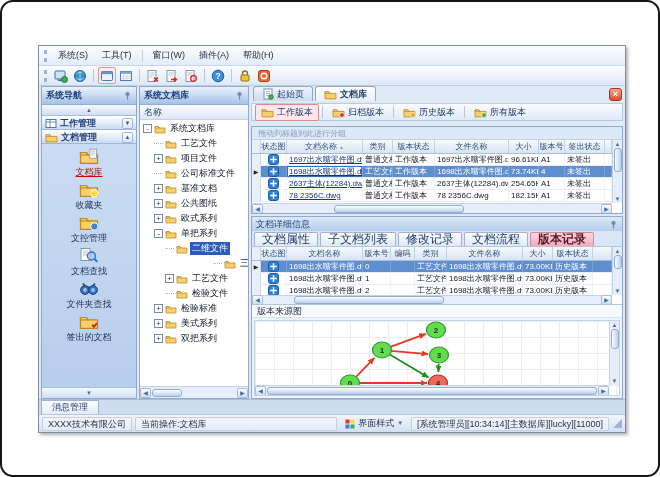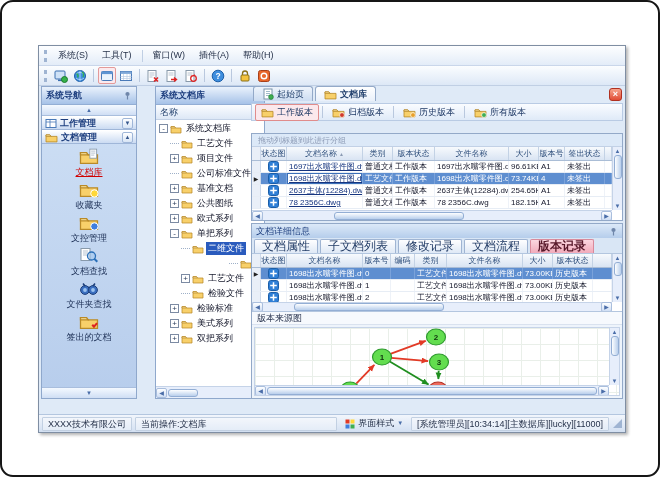--- a/index.html
+++ b/index.html
@@ -23,21 +23,21 @@
   .side-header{height:18px;flex:0 0 18px;background:linear-gradient(#eaf2fc,#a6c2e8);display:flex;align-items:center;justify-content:space-between;padding:0 4px;font-weight:bold;color:#1e3f7f;border-bottom:1px solid #93aed4;}
   .side-strip{height:11px;flex:0 0 11px;display:flex;justify-content:center;align-items:center;background:linear-gradient(#f4f9ff,#cfdef4);border-bottom:1px solid #a9bedd;color:#4a6da8;font-size:6px;line-height:6px;}
   .group-btn{height:14px;flex:0 0 17px;display:flex;align-items:center;gap:3px;padding:0 3px;background:linear-gradient(#fdfeff,#cbdbf2);border-top:1px solid #fff;border-bottom:1px solid #9fb6d8;font-weight:bold;color:#1e3f7f;}
   .group-btn .glabel{flex:1;overflow:hidden;white-space:nowrap;}
   .garrow{width:11px;height:11px;border:1px solid #9fb6d8;border-radius:2px;background:linear-gradient(#fff,#d8e5f5);font-size:6px;line-height:9px;text-align:center;color:#35568c;}
   .side-items{flex:1;display:flex;flex-direction:column;align-items:center;padding-top:3px;overflow:hidden;}
   .side-item{width:90px;height:33px;display:flex;flex-direction:column;align-items:center;justify-content:center;}
   .side-item .lbl{font-size:9px;color:#1c2f55;margin-top:1px;white-space:nowrap;}
   .side-item.selected .lbl{color:#d00000;text-decoration:underline;}
   
-  .treepanel{position:absolute;left:116px;top:0;bottom:0;width:110px;border:1px solid #8fa8cc;background:#fff;display:flex;flex-direction:column;overflow:hidden;}
+  .treepanel{position:absolute;left:100px;top:0;bottom:0;width:110px;border:1px solid #8fa8cc;background:#fff;display:flex;flex-direction:column;overflow:hidden;}
   .tree-colhead{height:15px;flex:0 0 15px;background:linear-gradient(#fbfdff,#dde8f6);border-bottom:1px solid #c2d1e6;padding:0 4px;display:flex;align-items:center;color:#24426e;}
   .tree-body{flex:1;overflow:hidden;padding-top:1px;}
   .tree-row{height:15px;display:flex;align-items:center;white-space:nowrap;font-size:9px;color:#15182b;}
   .expander{width:9px;height:9px;flex:0 0 9px;border:1px solid #7c8ba3;background:#fff;font-size:8px;line-height:7px;text-align:center;margin-right:2px;color:#2a3c5c;}
   .tree-dash{width:9px;flex:0 0 9px;height:1px;border-bottom:1px dotted #9eb0c8;margin-right:2px;}
   .tree-ico{margin-right:2px;display:flex;}
   .tree-label{padding:0 2px;overflow:hidden;}
   .tree-label.selected{background:#2a5bbd;color:#fff;}
   .hscroll{height:12px;flex:0 0 12px;background:#e7eefb;border-top:1px solid #c5d3e8;display:flex;align-items:center;font-size:6px;color:#4a6da8;}
   .sb-btn{width:11px;height:10px;background:linear-gradient(#fdfeff,#cfdef4);border:1px solid #a9bedd;border-radius:2px;text-align:center;line-height:8px;flex:0 0 11px;}
@@ -46,21 +46,21 @@
   .rightpane{position:absolute;left:212px;right:2px;top:0;bottom:0;display:flex;flex-direction:column;}
   .doc-tabbar{height:17px;flex:0 0 17px;display:flex;align-items:flex-start;gap:2px;padding-left:2px;position:relative;}
   .doc-tab{height:15px;display:flex;align-items:center;gap:3px;padding:0 8px;border:1px solid #93a9c8;border-bottom:none;border-radius:3px 3px 0 0;background:linear-gradient(#eef4fc,#ccdcf1);color:#24426e;}
   .doc-tab.active{background:linear-gradient(#ffffff,#e9f0fa);font-weight:bold;}
   .close-btn{position:absolute;right:1px;top:2px;width:13px;height:13px;background:linear-gradient(#f7a48c,#e04b33);border:1px solid #b03020;border-radius:3px;color:#fff;font-size:9px;line-height:11px;text-align:center;font-weight:bold;}
   .action-row{height:18px;flex:0 0 18px;background:linear-gradient(#fafcff,#dfeaf8);border:1px solid #b9cbe4;display:flex;align-items:center;padding:0 3px;gap:1px;}
   .action-btn{display:flex;align-items:center;gap:3px;padding:1px 5px;color:#203a66;border:1px solid transparent;border-radius:2px;}
   .action-btn.active{border-color:#e08c8c;background:#fbe8ec;}
   .action-sep{width:1px;height:12px;background:#b9c8de;margin:0 2px;}
   
-  .upper-grid{height:88px;flex:0 0 88px;border:1px solid #93a9c8;background:#fff;position:relative;margin-top:12px;overflow:hidden;}
+  .upper-grid{height:88px;flex:0 0 88px;border:1px solid #93a9c8;background:#fff;position:relative;margin-top:5px;overflow:hidden;}
   .group-hint{height:13px;background:#dce9f8;color:#8c9ab5;display:flex;align-items:center;padding-left:6px;font-size:8px;border-bottom:1px solid #c2d1e6;}
   .grid-inner{position:absolute;left:0;right:10px;top:13px;bottom:10px;overflow:hidden;}
   .grid-inner2{position:absolute;left:0;right:10px;top:0;bottom:9px;overflow:hidden;}
   .grid-head{display:flex;height:14px;background:linear-gradient(#f7fafd,#d9e4f3);border-bottom:1px solid #aabdd6;}
   .gh-cell{border-right:1px solid #c3d2e5;display:flex;align-items:center;justify-content:center;color:#2f4f7c;font-size:8px;overflow:hidden;white-space:nowrap;gap:2px;}
   .sort{font-size:5px;color:#8b9bb4;}
   .g-row{display:flex;height:12px;border-bottom:1px solid #e7edf5;background:#fff;}
   .g-cell{border-right:1px solid #eef2f8;font-size:8px;display:flex;align-items:center;padding:0 2px;white-space:nowrap;overflow:hidden;color:#15182b;}
   .g-icon-cell{justify-content:center;padding:0;}
   .g-row.selected{background:#5e8ed0;}
@@ -917,20 +917,23 @@
               <span class="sb-btn">◀</span>
               <span class="sb-thumb-h" style="flex:1;"></span>
               <span class="sb-btn">▶</span>
             </div>
           </div>
         </div>
 
       </div>
     </div>
 
+    <div class="bottom-tabs">
+      <div class="msg-tab">消息管理</div>
+    </div>
 
     <div class="statusbar">
       <span class="sb-cell">XXXX技术有限公司</span>
       <span class="sb-cell sb-op">当前操作:文档库</span>
       <span class="sb-cell sb-style">
         <span id="style-icon" class="pinbox">
             <svg width="10" height="10" viewBox="0 0 10 10">
               <rect x="0.5" y="0.5" width="4" height="4" fill="#e23a26"></rect>
               <rect x="5.5" y="0.5" width="4" height="4" fill="#ffd83a"></rect>
               <rect x="0.5" y="5.5" width="4" height="4" fill="#3f7ede"></rect>

